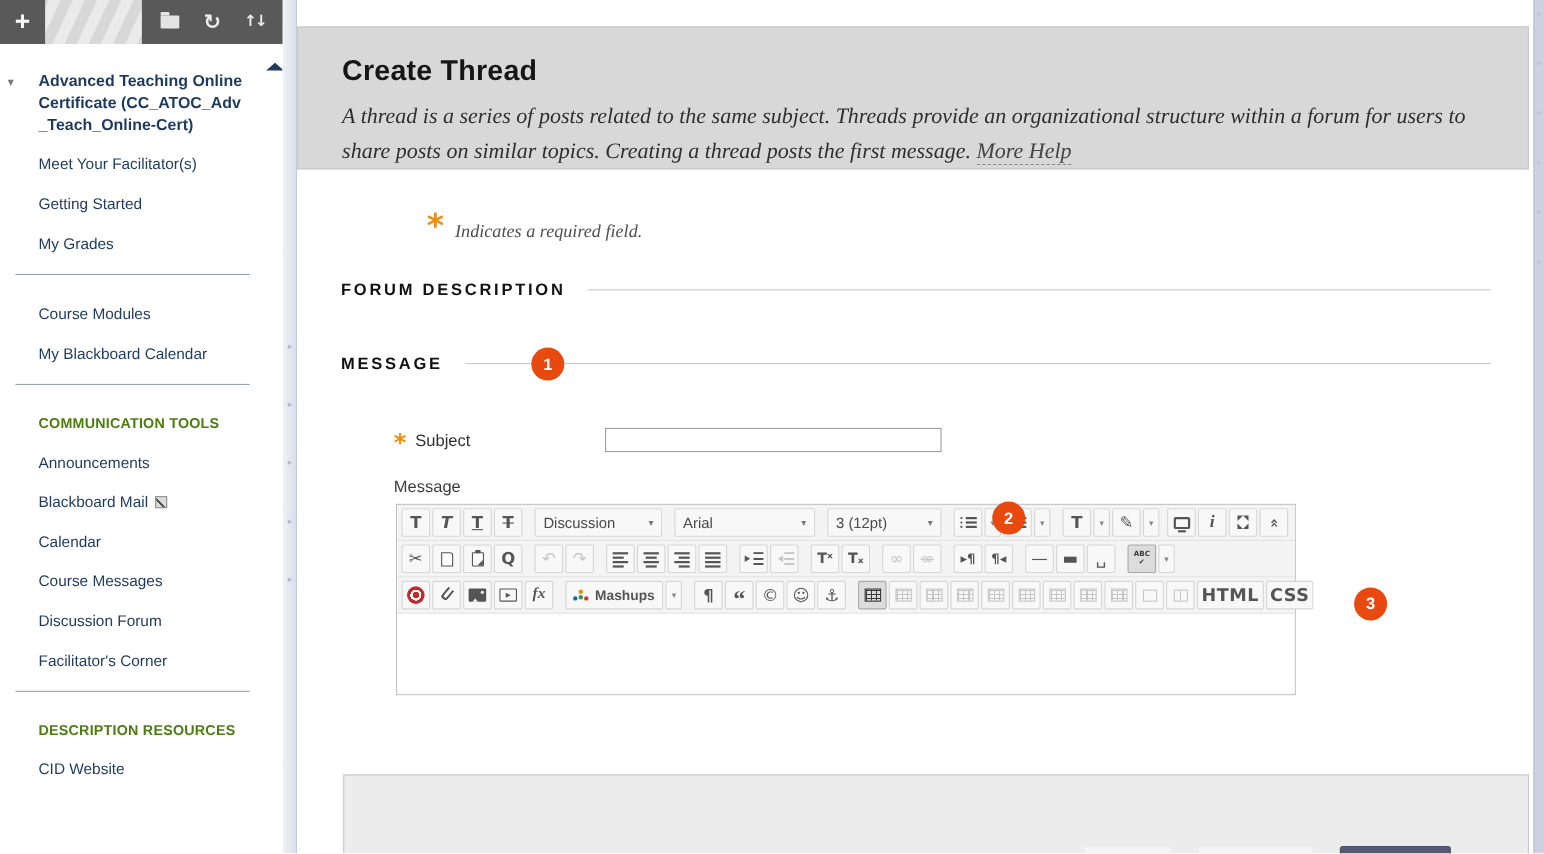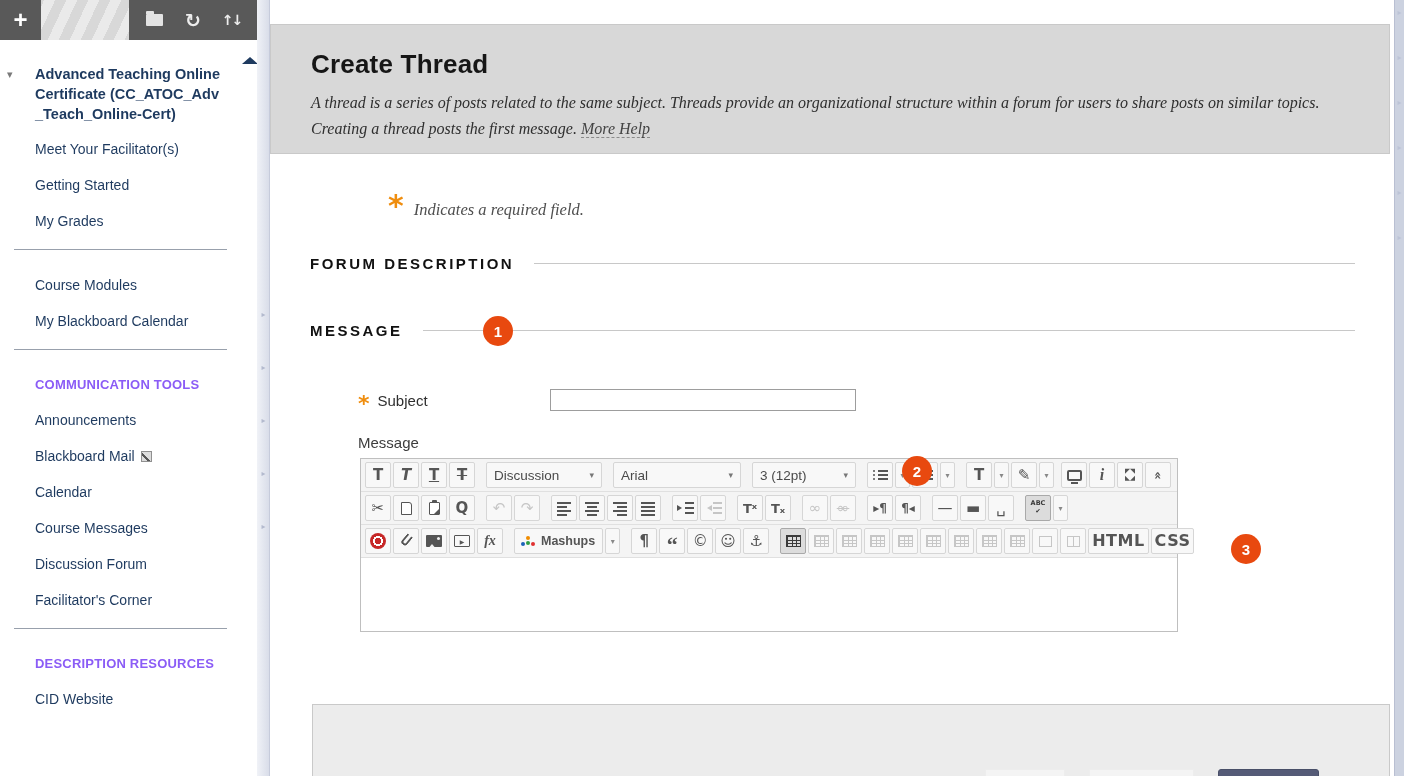--- a/index.html
+++ b/index.html
@@ -23,37 +23,37 @@
   
   .sidebar { position:absolute; left:0; top:40px; width:257px; bottom:0; background:#fff; padding-top:24px; overflow:hidden; }
   .course-row { position:relative; padding:0 14px 0 10px; margin-bottom:17px; }
   .collapse-arrow { position:absolute; left:7px; top:4px; color:#7a7a7a; font-size:11px; cursor:pointer; }
   .course-title { margin-left:25px; width:188px; font-weight:bold; color:#1e3a5f; font-size:14.5px; line-height:20px; word-break:break-all; cursor:pointer; }
   .icx-home { position:relative; width:13px; height:8px; background:#1e3a5f; margin-top:6px; cursor:pointer; }
   .icx-home::before { content:""; position:absolute; top:-7px; left:-2px; width:0; height:0;
     border-left:8.5px solid transparent; border-right:8.5px solid transparent; border-bottom:7px solid #1e3a5f; }
   .home-wrap { position:absolute; right:13px; top:0; }
   .side-item { margin:0 0 20px 35px; font-size:14px; color:#1e3a5f; display:flex; align-items:center; gap:6px; cursor:pointer; }
-  .side-header { margin:0 0 20px 35px; font-size:13px; font-weight:bold; color:#8b5cf6; letter-spacing:.2px; }
+  .side-header { margin:0 0 20px 35px; font-size:13px; font-weight:bold; color:#4d7c0f; letter-spacing:.2px; }
   .side-divider { border-top:1px solid #98a0ac; margin:6px 0 27px 14px; width:213px; }
   .icx-ext { width:11px; height:11px; border:1px solid #909090; flex:none;
     background:#dcdcdc linear-gradient(45deg,transparent 0 4px,#555 4px 6px,transparent 6px); }
 
   
   .panel-strip { position:absolute; left:257px; top:0; width:13px; height:776px; cursor:pointer;
     background:linear-gradient(to right,#f0f2f7,#d9dde9); border-right:1px solid #c6cbdb; overflow:hidden; }
   .panel-strip::after { content:"▸▸▸▸▸"; writing-mode:vertical-lr; letter-spacing:44px; color:#b3bace; font-size:8px; display:block; margin:310px 0 0 2px; }
   .scroll-strip { position:absolute; right:0; top:0; width:10px; height:776px; background:#ccd2e0; border-left:1px solid #b9bfd2; overflow:hidden; }
   .scroll-strip::after { content:"▸▸▸▸▸▸"; writing-mode:vertical-lr; letter-spacing:36px; color:#bcc3d6; font-size:8px; display:block; margin:8px 0 0 0; }
 
   
   .main { position:absolute; left:270px; top:16px; width:1120px; height:582px; background:#fff; }
   .page-header { margin-top:8px; height:130px; background:#d8d8d8; border:1px solid #c9c9c9; padding:12px 40px; }
   .page-title { margin:12px 0 10px; font-size:26px; font-weight:bold; color:#161616; letter-spacing:.2px; }
-  .desc { font-family:"Liberation Serif",serif; font-style:italic; font-size:16px; color:#2f2f2f; line-height:1.6; max-width:1035px; }
+  .desc { font-family:"Liberation Serif",serif; font-style:italic; font-size:20px; color:#2f2f2f; line-height:1.6; max-width:1035px; }
   .more-help { color:#444; border-bottom:1px dashed #8a8a8a; cursor:pointer; }
 
   .required-note { margin:40px 0 0 118px; display:flex; align-items:flex-start; gap:10px; height:26px; }
   .req-star { color:#ef8d0e; font-size:30px; line-height:24px; font-weight:bold; font-family:"DejaVu Sans",sans-serif; }
   .req-text { font-family:"Liberation Serif",serif; font-style:italic; font-size:16.5px; color:#4f4f4f; margin-top:6px; }
 
   .section-header { display:flex; align-items:center; margin:36px 35px 0 40px; height:15px; }
   .section-header.msg { margin-top:52px; }
   .section-title { font-size:15px; font-weight:bold; color:#111; letter-spacing:2.5px; white-space:nowrap; }
   .section-rule { flex:1; border-top:1px solid #c8c8c8; margin-left:20px; }

